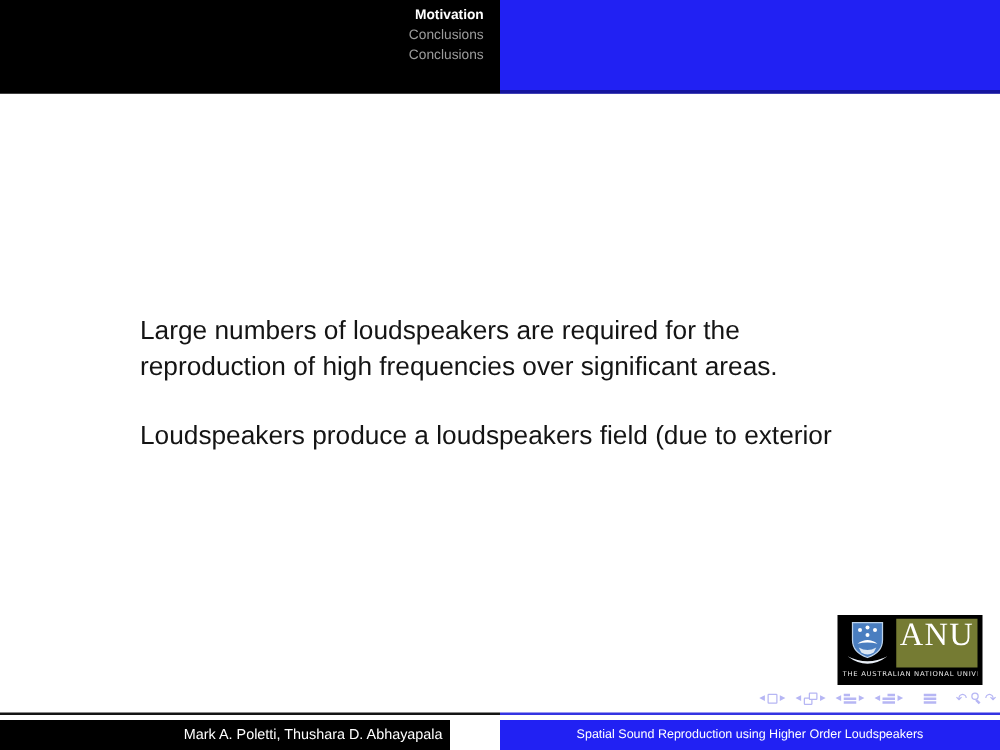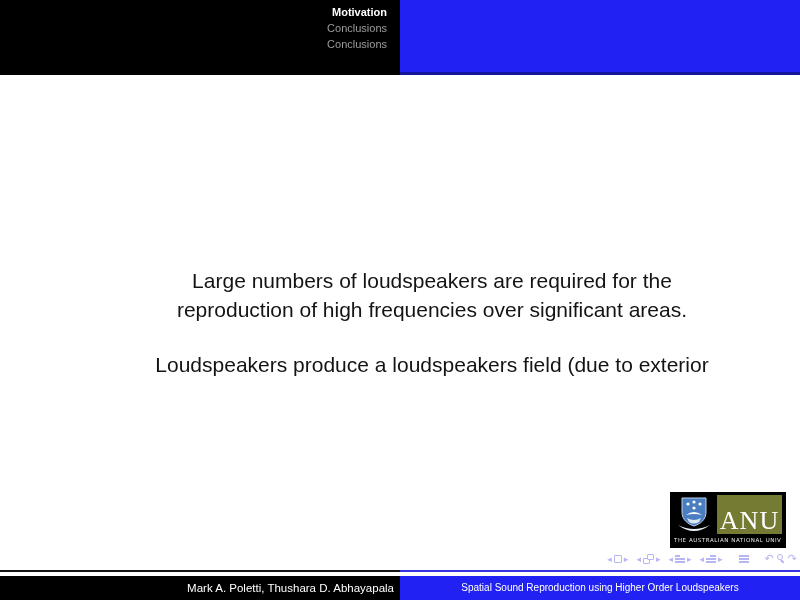--- a/index.html
+++ b/index.html
@@ -16,30 +16,30 @@
     position:absolute;left:400px;top:0;width:400px;height:75px;background:#2121f3;
     box-shadow:inset 0 -3px 0 rgba(0,0,0,0.35);
   }
   .nav-item{font-size:11px;line-height:16px;color:#9c9c9c;cursor:pointer;}
   .nav-item.active{color:#ffffff;font-weight:bold;}
   
   .content{
     position:absolute;left:112px;top:250px;width:640px;color:#141414;
     font-size:21px;line-height:29px;
   }
-  .para{margin:16px 0 26px 0;text-align:center;}
+  .para{margin:0 0 26px 0;}
   
   .logo{
     position:absolute;left:670px;top:492px;width:116px;height:56px;background:#000000;
     box-sizing:border-box;padding:3px 4px 2px 4px;
   }
   .logo-row{display:flex;height:39px;}
   .crest{width:40px;height:39px;flex:0 0 auto;}
   .olive{
-    flex:1;margin-left:3px;background:#757b33;display:flex;align-items:flex-end;justify-content:center;
+    flex:1;margin-left:3px;background:#757b33;display:flex;align-items:flex-start;justify-content:center;
   }
   .anu-text{
     font-family:"Liberation Serif",serif;color:#ffffff;font-size:26px;line-height:26px;letter-spacing:1px;
   }
   .logo-sub{
     margin-top:3px;color:#e8e8e8;font-size:5.5px;letter-spacing:0.55px;text-align:center;
     white-space:nowrap;overflow:hidden;font-family:"DejaVu Sans",sans-serif;
   }
   
   .navsym{
@@ -59,21 +59,21 @@
   .ic-lines b.short{width:5px;align-self:flex-start;}
   .ic-lines b.indent{width:6px;align-self:flex-end;}
   .glyph{font-size:11px;line-height:12px;}
   .ic-search{position:relative;width:10px;height:11px;}
   .ic-search i{position:absolute;left:1px;top:0;width:6px;height:6px;border:1.4px solid #b6b6f4;border-radius:50%;box-sizing:border-box;}
   .ic-search u{position:absolute;left:5.5px;top:5.5px;width:4px;height:1.6px;background:#b6b6f4;transform:rotate(45deg);transform-origin:left center;}
   
   .sep-left{position:absolute;left:0;top:570px;width:400px;height:2px;background:#141414;}
   .sep-right{position:absolute;left:400px;top:570px;width:400px;height:2px;background:#3434e2;}
   .footer-left{
-    position:absolute;left:0;top:576px;width:400px;height:24px;background:#000000;
+    position:absolute;left:0;top:576px;width:360px;height:24px;background:#000000;
     color:#ffffff;font-size:11.5px;line-height:24px;text-align:right;box-sizing:border-box;padding-right:6px;
   }
   .footer-right{
     position:absolute;left:400px;top:576px;width:400px;height:24px;background:#2121f3;
     color:#ffffff;font-size:10px;line-height:24px;text-align:center;
   }
 </style>
 </head>
 <body>
 

